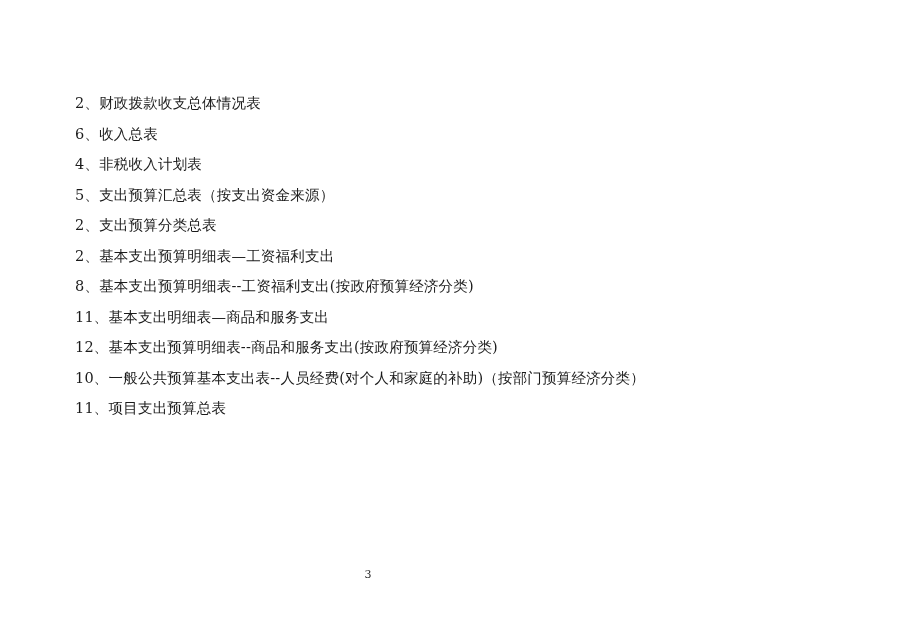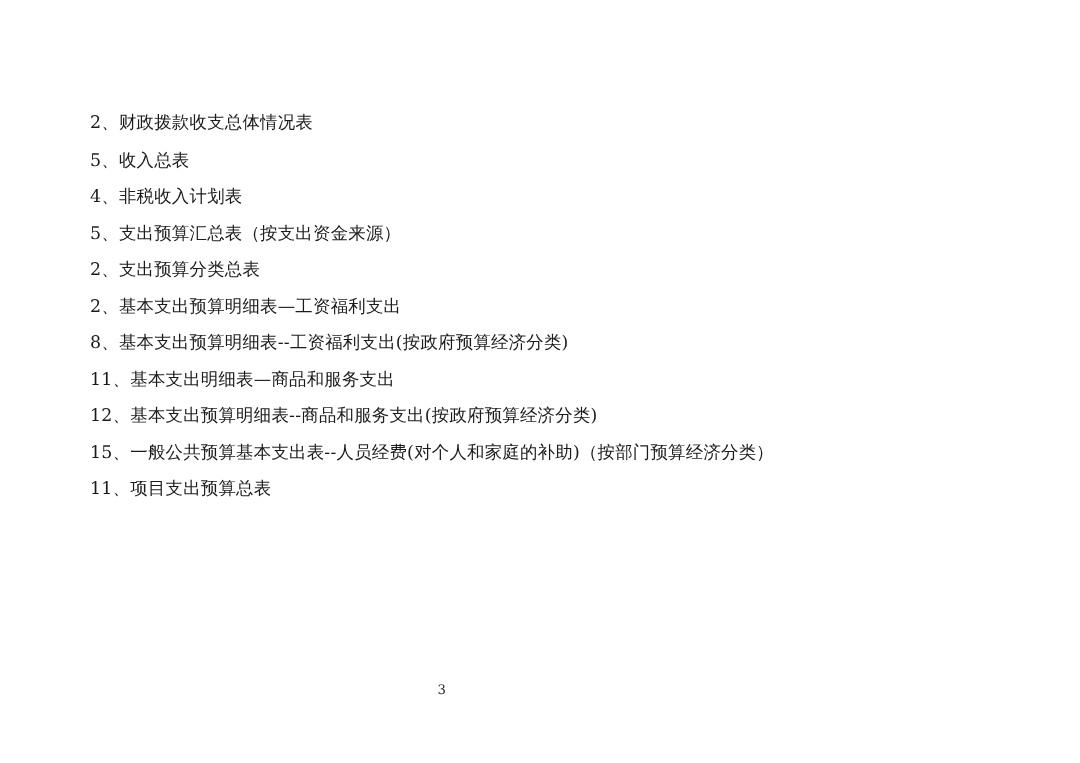--- a/index.html
+++ b/index.html
@@ -45,25 +45,25 @@
     font-size: 11px;
     color: #2b2b2b;
   }
 </style>
 </head>
 <body>
 
 <div class="page">
   <div class="doc-body">
     <p class="toc-line">2、财政拨款收支总体情况表</p>
-    <p class="toc-line">5、收入总表</p>
+    <p class="toc-line">6、收入总表</p>
     <p class="toc-line">4、非税收入计划表</p>
     <p class="toc-line">5、支出预算汇总表（按支出资金来源）</p>
     <p class="toc-line">2、支出预算分类总表</p>
     <p class="toc-line">2、基本支出预算明细表—工资福利支出</p>
     <p class="toc-line">8、基本支出预算明细表--工资福利支出(按政府预算经济分类)</p>
     <p class="toc-line">11、基本支出明细表—商品和服务支出</p>
     <p class="toc-line">12、基本支出预算明细表--商品和服务支出(按政府预算经济分类)</p>
-    <p class="toc-line">15、一般公共预算基本支出表--人员经费(对个人和家庭的补助)（按部门预算经济分类）</p>
+    <p class="toc-line">10、一般公共预算基本支出表--人员经费(对个人和家庭的补助)（按部门预算经济分类）</p>
     <p class="toc-line indent">11、项目支出预算总表</p>
   </div>
   <div class="page-number">3</div>
 </div>
 
 </body></html>

